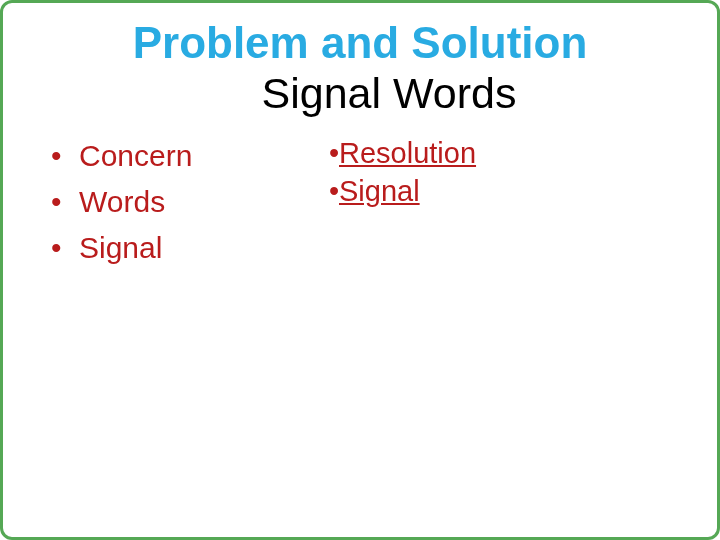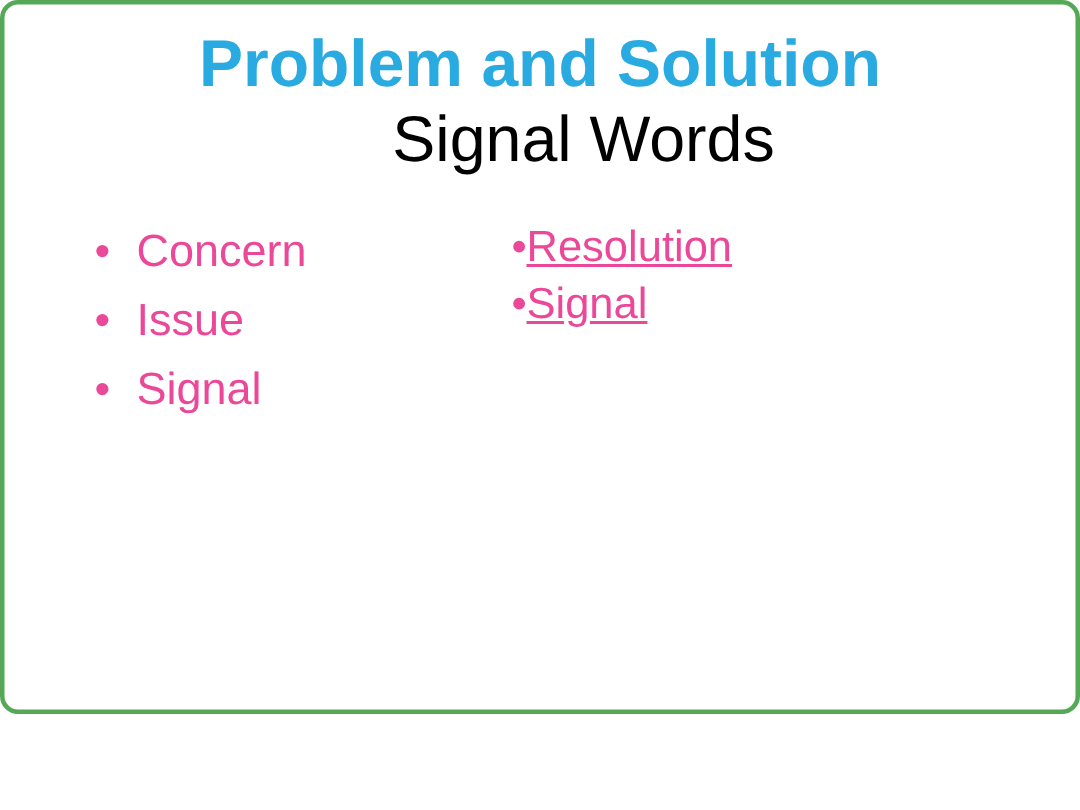--- a/index.html
+++ b/index.html
@@ -3,21 +3,21 @@
 <meta charset="utf-8">
 <style>
   html, body {
     margin: 0;
     padding: 0;
     background: #ffffff;
   }
   .slide {
     position: relative;
     width: 720px;
-    height: 476px;
+    height: 540px;
     background: #ffffff;
     font-family: "Liberation Sans", sans-serif;
     box-sizing: border-box;
     border: 3px solid #55a855;
     border-radius: 12px;
     overflow: hidden;
   }
   .title-line1 {
     position: absolute;
     top: 18px;
@@ -37,24 +37,24 @@
     width: 668px;
     text-align: center;
     font-size: 43px;
     font-weight: normal;
     line-height: 44px;
     color: #000000;
     white-space: nowrap;
   }
   ul.word-list {
     position: absolute;
-    margin: 16px;
+    margin: 4px;
     padding: 0;
     list-style: none;
-    color: #ec4899;
+    color: #b91c1c;
   }
   ul.word-list li {
     white-space: nowrap;
   }
   .list-left {
     left: 44px;
     top: 126px;
     font-size: 30px;
   }
   .list-left li {
@@ -87,21 +87,21 @@
 
   <div class="title-line1">Problem and Solution</div>
 
   <div class="title-line2">Signal Words</div>
 
   <ul class="word-list list-left">
     <li>
       <span class="bullet">•</span><span>Concern</span>
     </li>
     <li>
-      <span class="bullet">•</span><span>Issue</span>
+      <span class="bullet">•</span><span>Words</span>
     </li>
     <li>
       <span class="bullet">•</span><span>Signal</span>
     </li>
   </ul>
 
   <ul class="word-list list-right">
     <li>
       <span class="bullet">•</span><span>Resolution</span>
     </li>

